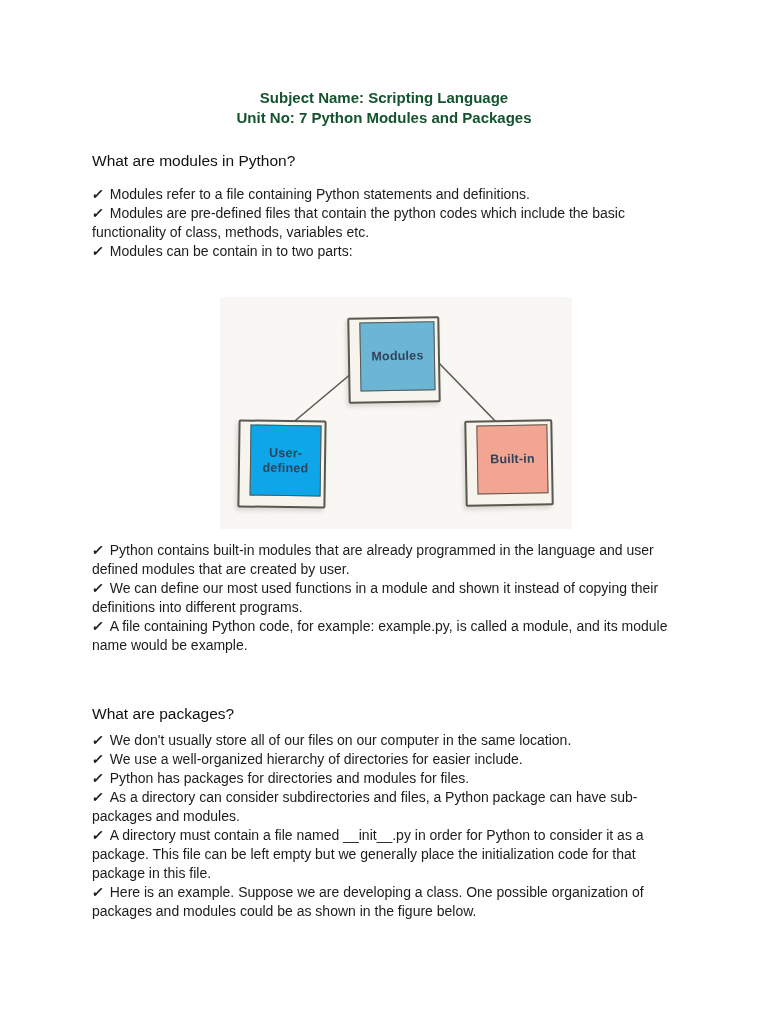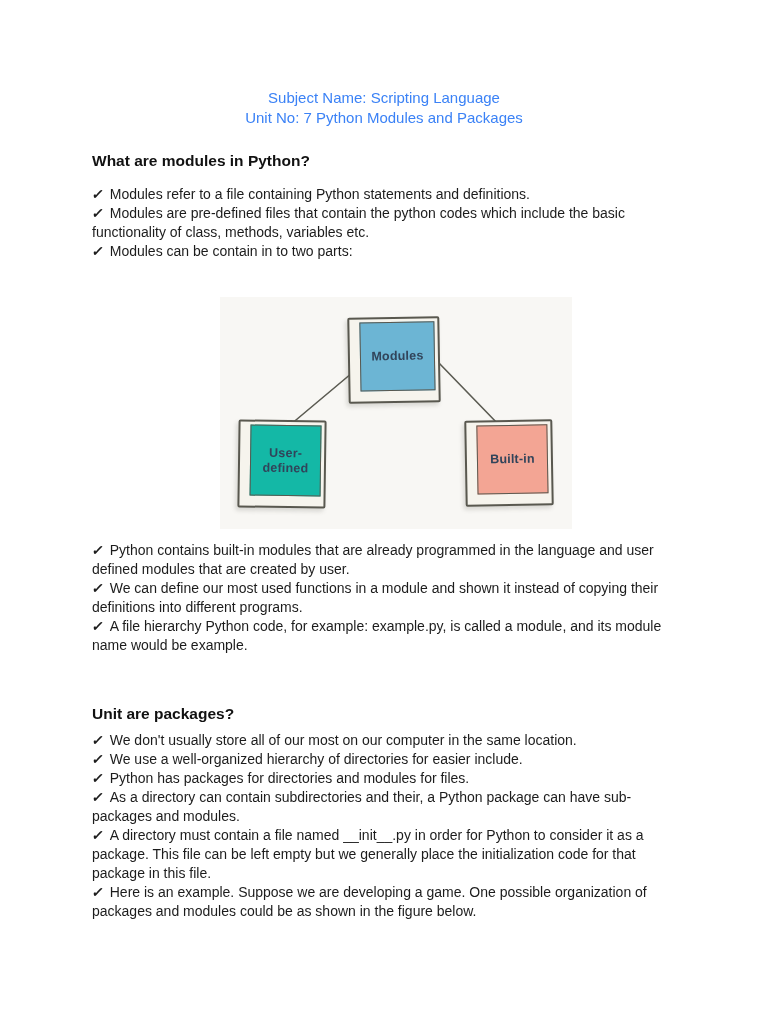--- a/index.html
+++ b/index.html
@@ -1,22 +1,22 @@
 <!DOCTYPE html>
 <html><head>
 <meta charset="utf-8">
 <style>
   html,body{margin:0;padding:0;}
   body{
     width:768px;height:1024px;background:#ffffff;overflow:hidden;
     font-family:"Liberation Sans", sans-serif;color:#1c1c1c;
   }
   .page{padding:88px 92px 0 92px;width:584px;}
-  .title-block{text-align:center;font-weight:normal;font-size:15px;line-height:20px;color:#3b82f6;}
-  .section-heading{font-size:15.5px;font-weight:bold;margin:24px 0 0 0;color:#111;}
+  .title-block{text-align:center;font-weight:bold;font-size:15px;line-height:20px;color:#14532d;}
+  .section-heading{font-size:15.5px;font-weight:normal;margin:24px 0 0 0;color:#111;}
   .section-heading.mt-lg{margin-top:50px;}
   .bullets{margin-top:15px;}
   .bullets.tight{margin-top:8px;}
   p.b{margin:0;font-size:14px;line-height:19px;}
   .chk{font-weight:bold;margin-right:6px;display:inline-block;transform:skewX(-10deg);}
   
   .diagram{position:relative;height:280px;}
   .diagram-bg{position:absolute;left:128px;top:36px;width:352px;height:232px;background:#f8f7f4;}
   .edges{position:absolute;left:0;top:0;}
   .edges line{stroke:#5b5b52;stroke-width:1.6;stroke-linecap:round;}
@@ -58,42 +58,42 @@
       <line x1="346" y1="101" x2="407" y2="164"></line>
     </svg>
 
     <div class="sticky tilt-a" style="left:256px;top:56px;width:88px;height:82px">
       <div class="face" style="background-color: rgb(108, 181, 212);">
         <span>Modules</span>
       </div>
     </div>
 
     <div class="sticky tilt-b" style="left:146px;top:159px;width:84px;height:84px">
-      <div class="face" style="background-color: #14b8a6;">
+      <div class="face" style="background-color: #0ea5e9;">
         <span>User-defined</span>
       </div>
     </div>
 
     <div class="sticky tilt-a" style="left:373px;top:159px;width:84px;height:82px">
       <div class="face" style="background-color: rgb(243, 165, 148);">
         <span>Built-in</span>
       </div>
     </div>
   </div>
 
   <div class="bullets" style="margin-top:0">
     <p class="b"><span class="chk">✓</span><span>Python contains built-in modules that are already programmed in the language and user defined modules that are created by user.</span></p>
     <p class="b"><span class="chk">✓</span><span>We can define our most used functions in a module and shown it instead of copying their definitions into different programs.</span></p>
-    <p class="b"><span class="chk">✓</span><span>A file hierarchy Python code, for example: example.py, is called a module, and its module name would be example.</span></p>
+    <p class="b"><span class="chk">✓</span><span>A file containing Python code, for example: example.py, is called a module, and its module name would be example.</span></p>
   </div>
 
-  <h2 class="section-heading mt-lg">Unit are packages?</h2>
+  <h2 class="section-heading mt-lg">What are packages?</h2>
 
   <div class="bullets tight">
-    <p class="b"><span class="chk">✓</span><span>We don't usually store all of our most on our computer in the same location.</span></p>
+    <p class="b"><span class="chk">✓</span><span>We don't usually store all of our files on our computer in the same location.</span></p>
     <p class="b"><span class="chk">✓</span><span>We use a well-organized hierarchy of directories for easier include.</span></p>
     <p class="b"><span class="chk">✓</span><span>Python has packages for directories and modules for files.</span></p>
-    <p class="b"><span class="chk">✓</span><span>As a directory can contain subdirectories and their, a Python package can have sub-packages and modules.</span></p>
+    <p class="b"><span class="chk">✓</span><span>As a directory can consider subdirectories and files, a Python package can have sub-packages and modules.</span></p>
     <p class="b"><span class="chk">✓</span><span>A directory must contain a file named __init__.py in order for Python to consider it as a package. This file can be left empty but we generally place the initialization code for that package in this file.</span></p>
-    <p class="b"><span class="chk">✓</span><span>Here is an example. Suppose we are developing a game. One possible organization of packages and modules could be as shown in the figure below.</span></p>
+    <p class="b"><span class="chk">✓</span><span>Here is an example. Suppose we are developing a class. One possible organization of packages and modules could be as shown in the figure below.</span></p>
   </div>
 
 </div>
 
 </body></html>

